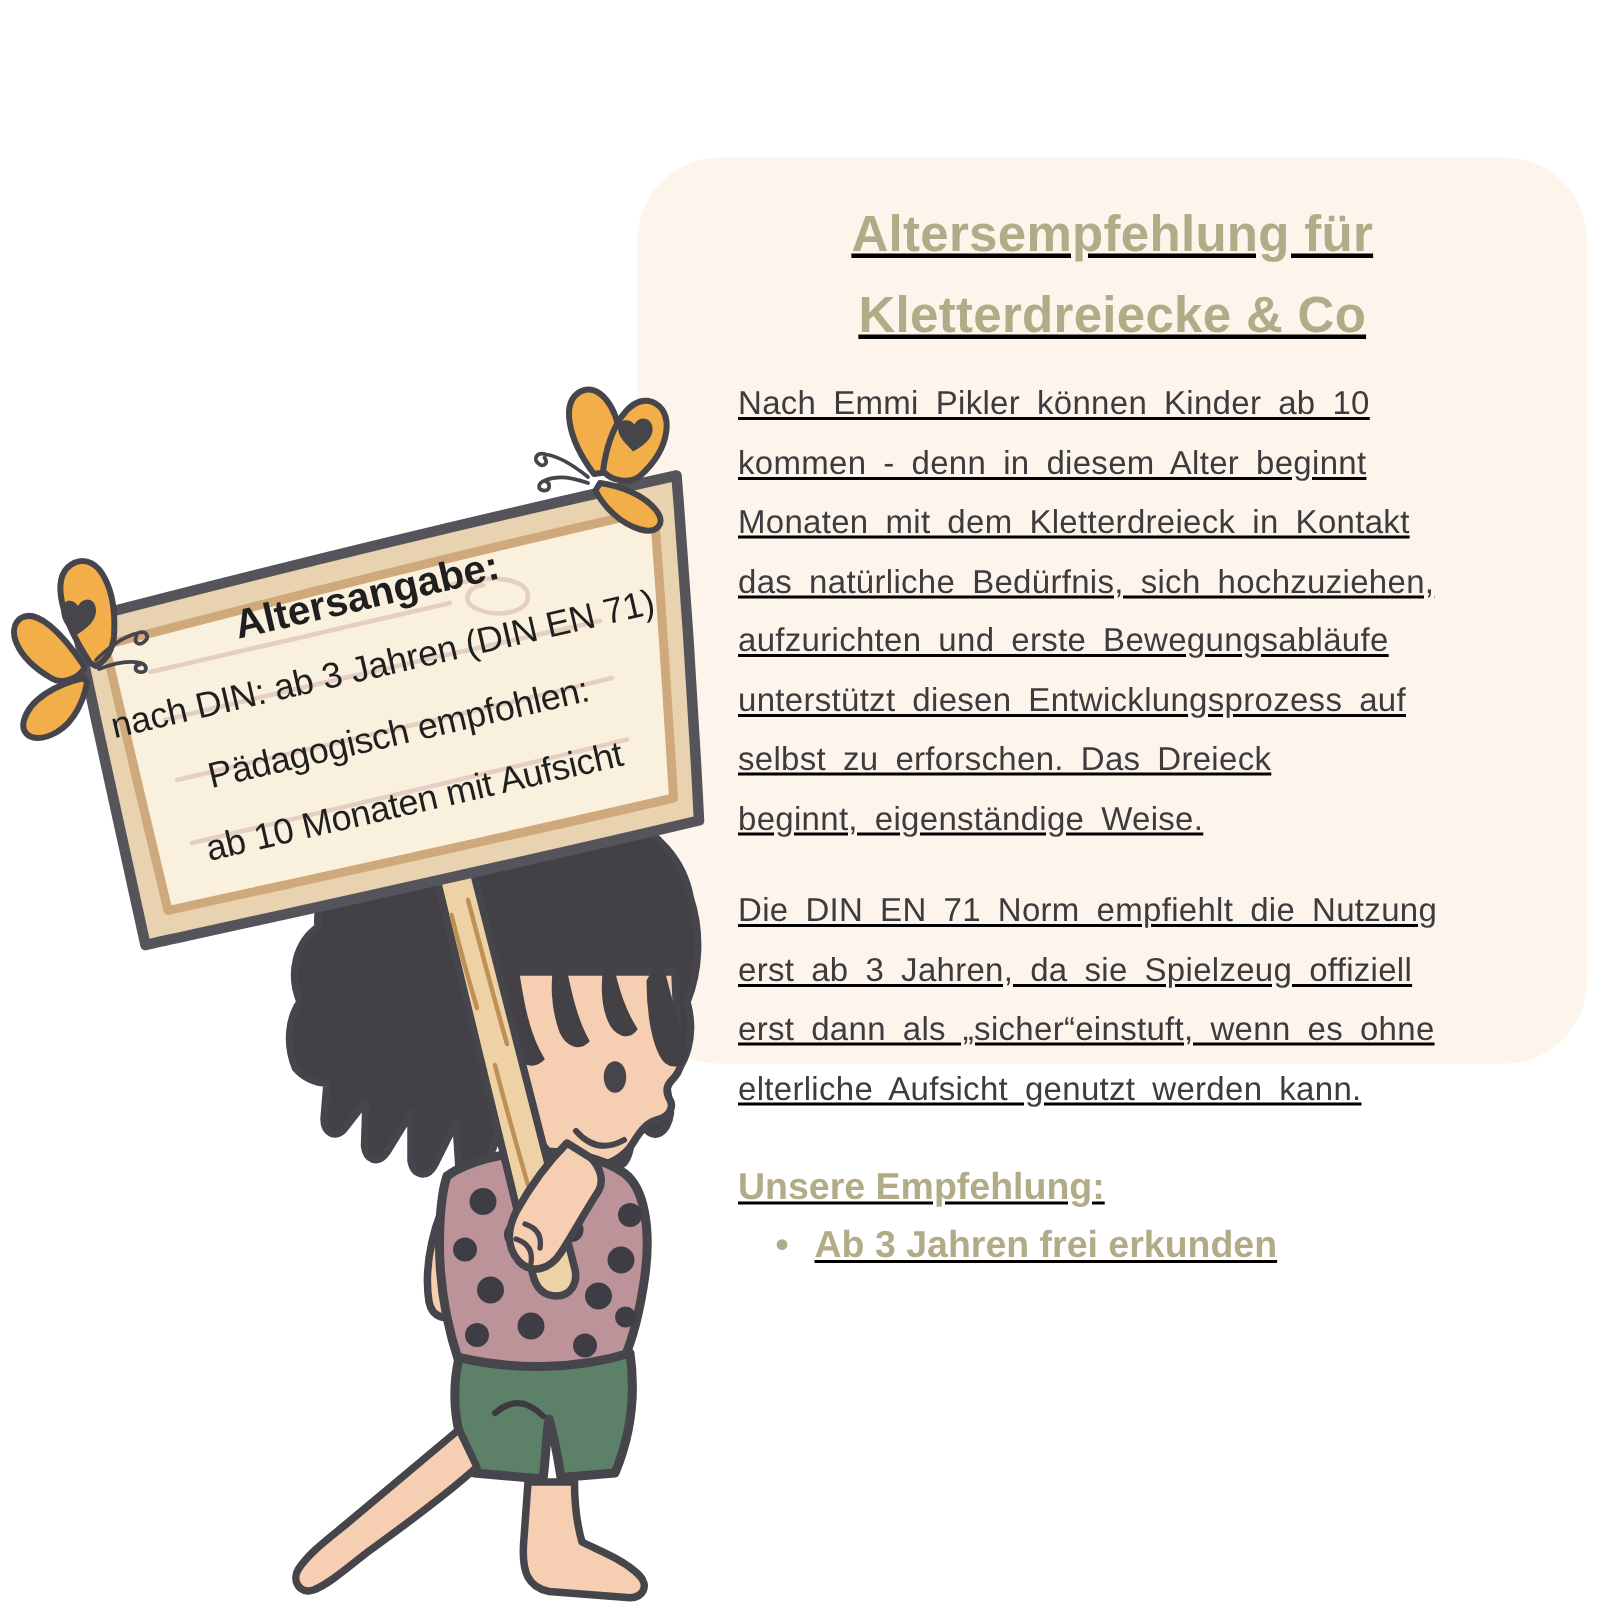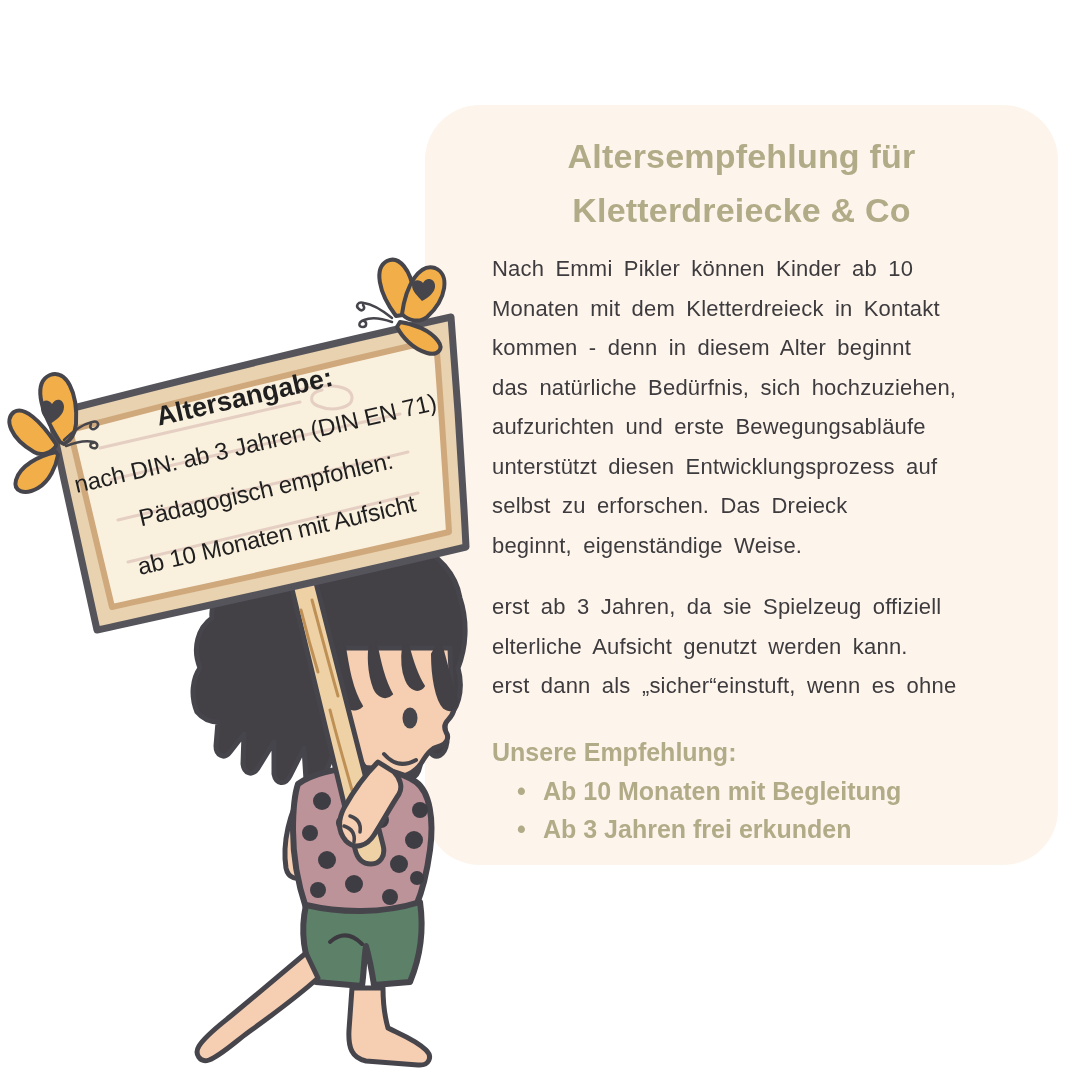--- a/index.html
+++ b/index.html
@@ -1,21 +1,21 @@
 <!DOCTYPE html>
 <html><head>
 <meta charset="utf-8">
 <style>
   html,body{margin:0;padding:0;background:#ffffff;}
   .canvas{position:relative;width:1080px;height:1080px;background:#ffffff;overflow:hidden;
           font-family:"Liberation Sans",sans-serif;}
 
   
-  .panel{position:absolute;left:425px;top:105px;width:633px;height:760px;
-         background:#fdf4ec;border-radius:55px;z-index:1;box-sizing:border-box;}
+  .panel{position:absolute;left:425px;top:105px;width:633px;height:604px;
+         background:#fdf4ec;border-radius:55px;z-index:1;box-sizing:border-box;text-decoration:underline;}
   .panel-title{margin:24px 20px 0 20px;text-align:center;color:#b2ab87;
                font-size:34px;font-weight:700;line-height:54px;letter-spacing:.2px;}
   .body-block{margin:12px 50px 0 67px;color:#3d3b3e;font-size:22px;}
   .body-block .tline{line-height:39.5px;white-space:nowrap;word-spacing:5px;letter-spacing:.2px;}
   .para2{margin-top:22px;}
   .rec-heading{margin:30px 16px 4px 67px;color:#b2ab87;font-size:25px;font-weight:700;line-height:32px;}
   .rec-list{list-style:none;margin:2px 0 0 0;padding:0 0 0 92px;}
   .rec-list li{color:#b2ab87;font-size:25px;font-weight:700;line-height:38px;white-space:nowrap;}
   .rec-list .dot{display:inline-block;width:26px;}
 
@@ -40,38 +40,38 @@
 <div class="canvas">
 
   <div class="panel">
     <div class="panel-title">
       <div>Altersempfehlung für</div>
       <div>Kletterdreiecke &amp; Co</div>
     </div>
 
     <div class="body-block">
       <div class="tline">Nach Emmi Pikler können Kinder ab 10</div>
+      <div class="tline">kommen - denn in diesem Alter beginnt</div>
       <div class="tline">Monaten mit dem Kletterdreieck in Kontakt</div>
-      <div class="tline">kommen - denn in diesem Alter beginnt</div>
       <div class="tline">das natürliche Bedürfnis, sich hochzuziehen,</div>
       <div class="tline">aufzurichten und erste Bewegungsabläufe</div>
       <div class="tline">unterstützt diesen Entwicklungsprozess auf</div>
       <div class="tline">selbst zu erforschen. Das Dreieck</div>
       <div class="tline">beginnt, eigenständige Weise.</div>
     </div>
 
     <div class="body-block para2">
+      <div class="tline">Die DIN EN 71 Norm empfiehlt die Nutzung</div>
       <div class="tline">erst ab 3 Jahren, da sie Spielzeug offiziell</div>
+      <div class="tline">erst dann als „sicher“einstuft, wenn es ohne</div>
       <div class="tline">elterliche Aufsicht genutzt werden kann.</div>
-      <div class="tline">erst dann als „sicher“einstuft, wenn es ohne</div>
     </div>
 
     <div class="rec-heading">Unsere Empfehlung:</div>
     <ul class="rec-list">
-      <li><span class="dot">•</span><span>Ab 10 Monaten mit Begleitung</span></li>
       <li><span class="dot">•</span><span>Ab 3 Jahren frei erkunden</span></li>
     </ul>
   </div>
 
   <svg class="illustration" viewBox="0 0 1080 1080" xmlns="http://www.w3.org/2000/svg">
 
     <g fill="#434146">
       <path class="o5" d="M 197,712 C 190,695 193,678 200,668 C 192,648 198,628 212,618
         C 210,595 226,576 248,568 C 268,548 300,538 325,544 C 352,530 390,530 414,544
         C 438,554 456,574 460,598 C 468,622 466,648 458,668 C 464,690 458,712 444,720

